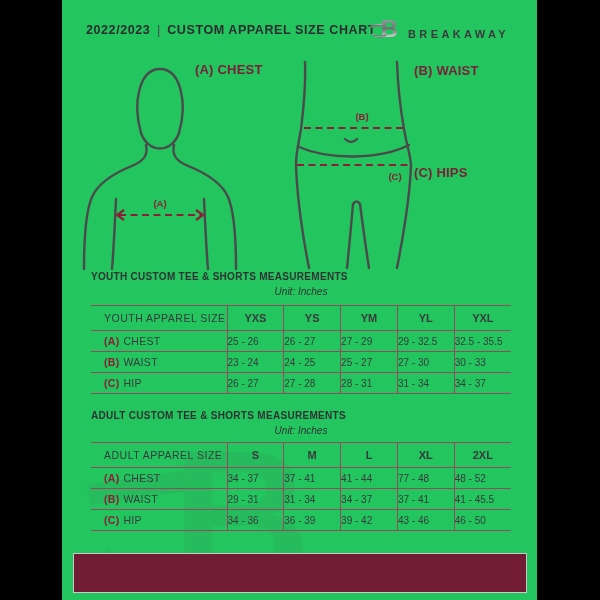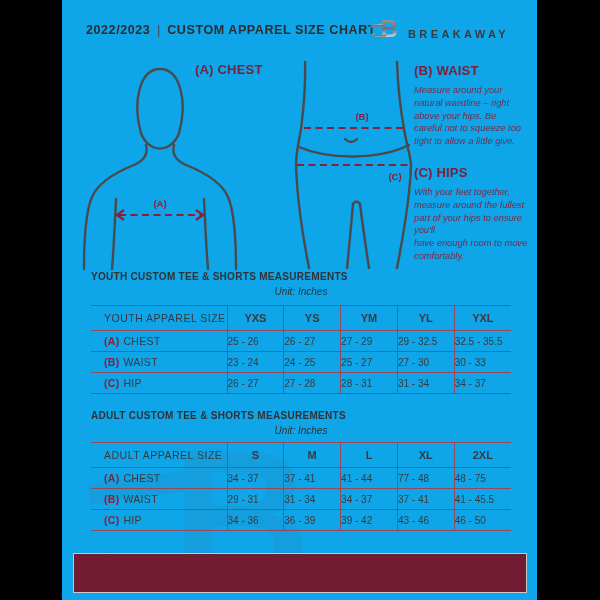--- a/index.html
+++ b/index.html
@@ -1,18 +1,18 @@
 <!DOCTYPE html>
 <html><head>
 <meta charset="utf-8">
 <style>
   html,body{margin:0;padding:0;background:#000;}
   .stage{position:relative;width:600px;height:600px;background:#000;overflow:hidden;
          font-family:"Liberation Sans",sans-serif;}
-  .doc{position:absolute;left:62px;top:0;width:475px;height:600px;background:#0ea5e9;}
+  .doc{position:absolute;left:62px;top:0;width:475px;height:600px;background:#22c55e;}
 
   
   .hdr-title{position:absolute;left:24px;top:22px;font-size:13.5px;font-weight:700;
     color:#2d2d30;letter-spacing:.6px;white-space:nowrap;transform:scaleX(.93);transform-origin:left top;}
   .hdr-sep{margin:0 7px;font-weight:400;color:#4a4a4d;}
   .brand{position:absolute;left:306px;top:14px;display:flex;align-items:center;}
   .brand-name{font-size:11px;font-weight:700;letter-spacing:3.4px;color:#3a3a3d;margin-left:6px;margin-top:6px;}
 
   
   .fig{position:absolute;}
@@ -104,25 +104,22 @@
         <path d="M10,71 L113,71" stroke-dasharray="7 4.5"></path>
         <path d="M3,108 L118,108" stroke-dasharray="7 4.5"></path>
       </g>
       <text x="68" y="63" text-anchor="middle" font-size="9.5" font-weight="700" fill="#8a1f38">(B)</text>
       <text x="101" y="123" text-anchor="middle" font-size="9.5" font-weight="700" fill="#8a1f38">(C)</text>
     </svg>
 
     <div class="guide-h" style="left:133px;top:62px;">(A) CHEST</div>
 
     <div class="guide-h" style="left:352px;top:63px;">(B) WAIST</div>
-    <div class="guide-p" style="left:352px;top:84px;width:112px;">Measure around your natural waistline – right above your hips. Be careful not to squeeze too tight to allow a little give.</div>
 
     <div class="guide-h" style="left:352px;top:165px;">(C) HIPS</div>
-    <div class="guide-p" style="left:352px;top:186px;width:116px;">With your feet together, measure around the fullest part of your hips to ensure you'll
-have enough room to move comfortably.</div>
 
     <div class="watermark">
       <svg width="300" height="235" viewBox="0 0 40 34">
         <text x="15" y="27" font-size="28" font-weight="800" fill="#5a5a5e">B</text>
         <path d="M3 14 L17 12" stroke="#5a5a5e" stroke-width="3" fill="none"></path>
         <path d="M5 23 C11 27, 17 27, 21 24" stroke="#5a5a5e" stroke-width="2.6" fill="none"></path>
       </svg>
     </div>
 
     <div class="sec-title" style="top:271px;">YOUTH CUSTOM TEE &amp; SHORTS MEASUREMENTS</div>
@@ -197,21 +194,21 @@
           <th>2XL</th>
         </tr>
       </thead>
       <tbody>
         <tr>
           <td class="lab"><span class="pfx">(A)</span><span>CHEST</span></td>
           <td>34 - 37</td>
           <td>37 - 41</td>
           <td>41 - 44</td>
           <td>77 - 48</td>
-          <td>48 - 75</td>
+          <td>48 - 52</td>
         </tr>
         <tr>
           <td class="lab"><span class="pfx">(B)</span><span>WAIST</span></td>
           <td>29 - 31</td>
           <td>31 - 34</td>
           <td>34 - 37</td>
           <td>37 - 41</td>
           <td>41 - 45.5</td>
         </tr>
         <tr>

